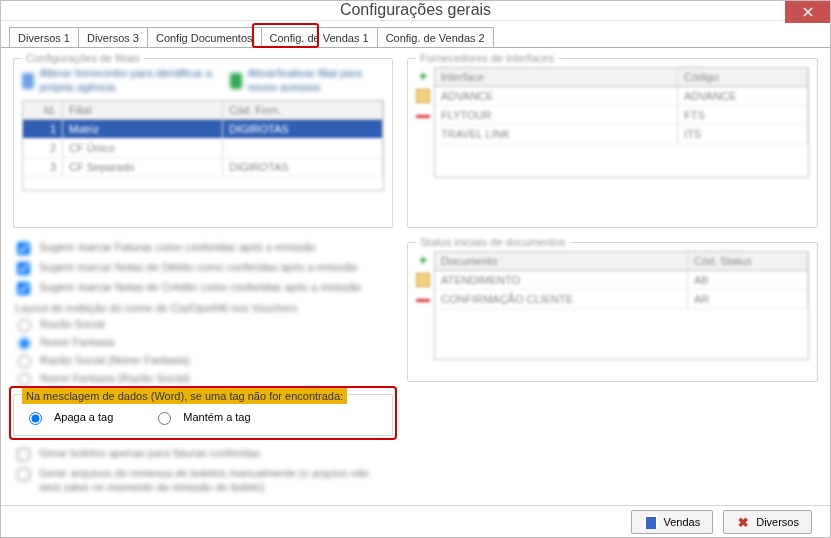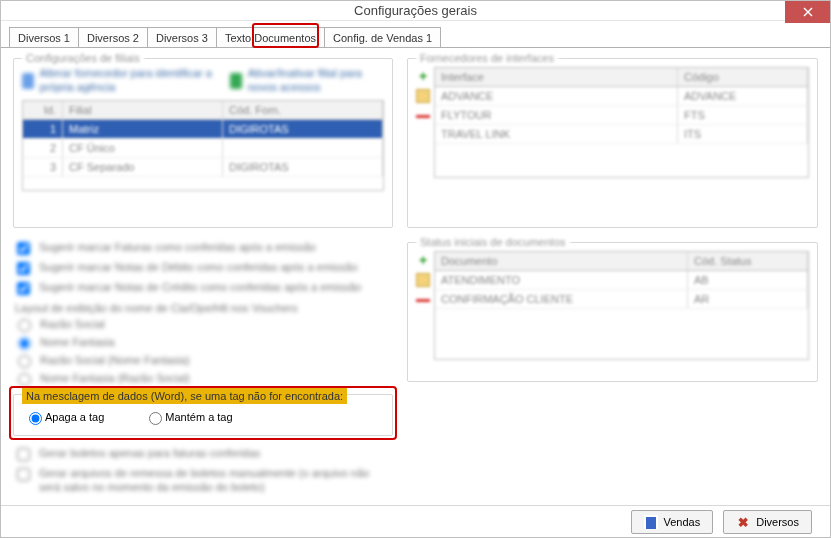--- a/index.html
+++ b/index.html
@@ -2,21 +2,21 @@
 <html><head>
 <meta charset="utf-8">
 <style>
   * { box-sizing: border-box; font-family: Tahoma, "Segoe UI", sans-serif; font-size: 11px; }
   html, body { margin: 0; padding: 0; }
   body { width: 831px; height: 538px; background: #fff; }
 
   .window { width: 831px; height: 538px; border: 1px solid #bfbfbf; background: #fff; display: flex; flex-direction: column; }
 
   .titlebar { height: 30px; background: #fff; border-bottom: 1px solid #e5e5e5; display: flex; align-items: center; position: relative; }
-  .titlebar-title { flex: 1; text-align: center; color: #444; font-size: 13px; }
+  .titlebar-title { flex: 1; text-align: center; color: #444; font-size: 16px; }
   .titlebar-close { width: 45px; height: 22px; background: #c75050; color: #fff; display: flex; align-items: center; justify-content: center; position: absolute; right: 0; top: 0; }
   .titlebar-close svg { width: 10px; height: 10px; }
 
   .tabbar { display: flex; padding: 6px 8px 0 8px; border-bottom: 1px solid #b0b0b0; gap: 0; }
   .tab { padding: 4px 8px 3px 8px; border: 1px solid #b0b0b0; border-bottom: none; background: #fdfdfd; color: #333; margin-right: -1px; position: relative; cursor: pointer; }
   .tab.active, .tab.highlighted { z-index: 2; }
   .tab-highlight { position: absolute; border: 2px solid #d10000; border-radius: 3px; pointer-events: none; }
 
   .content { flex: 1; padding: 10px 12px 8px 12px; display: flex; gap: 14px; position: relative; }
   .col { display: flex; flex-direction: column; }
@@ -51,21 +51,21 @@
   .cb-row { display: flex; align-items: flex-start; gap: 6px; margin: 3px 0; }
   .cb-row input { margin-top: 1px; }
 
   .radio-row { display: flex; align-items: center; gap: 6px; margin: 2px 0; }
 
   .section-label { margin: 4px 0 2px 2px; }
 
   .merge-group { border: 1px solid #d8d8d8; border-radius: 2px; padding: 8px 10px 10px 10px; position: relative; }
   .merge-title { position: absolute; top: -7px; left: 8px; background: #eab308; padding: 2px 4px; color: #333; }
   .merge-opts { display: flex; gap: 40px; margin-top: 6px; }
-  .merge-opts label { display: flex; align-items: center; gap: 0; }
+  .merge-opts label { display: flex; align-items: center; gap: 9px; }
   .focus-rect { border: 2.5px solid #d10000; border-radius: 4px; position: absolute; pointer-events: none; }
 
   .side-icons { display: flex; flex-direction: column; gap: 6px; padding: 2px 2px 0 0; width: 18px;}
   .side-icons span { display: block; width: 14px; height: 14px; }
   .ico-plus  { color: #2a9d2a; font-weight: bold; font-size: 14px; line-height: 14px; text-align:center;}
   .ico-edit  { background: #f3d27a; border:1px solid #c9a43a;}
   .ico-minus { background:#d33; height:3px !important; margin-top:6px;}
 
   .grid-wrap { display: flex; }
   .grid-inner { flex: 1; }
@@ -89,24 +89,24 @@
     <div class="titlebar-close">
       <svg viewBox="0 0 10 10">
           <line x1="1" y1="1" x2="9" y2="9" stroke="#fff" stroke-width="1.5"></line>
           <line x1="9" y1="1" x2="1" y2="9" stroke="#fff" stroke-width="1.5"></line>
         </svg>
     </div>
   </div>
 
   <div class="tabbar" style="position:relative;">
     <div class="tab"><span>Diversos 1</span></div>
-    <div class="tab active" id="tab-d2"><span>Diversos 2</span></div>
     <div class="tab"><span>Diversos 3</span></div>
-    <div class="tab"><span>Texto Documentos</span></div>
+    <div class="tab"><span>Config Documentos</span></div>
     <div class="tab"><span>Config. de Vendas 1</span></div>
+    <div class="tab"><span>Config. de Vendas 2</span></div>
     <div class="tab-highlight" style="left:251px; top:2px; width:67px; height:25px;"></div>
   </div>
 
   <div class="content">
 
     <div class="col col-left">
 
       <div class="group" style="height:170px;">
         <div class="group-title">Configurações de filiais</div>
         <div class="toolbar-row blurred">

